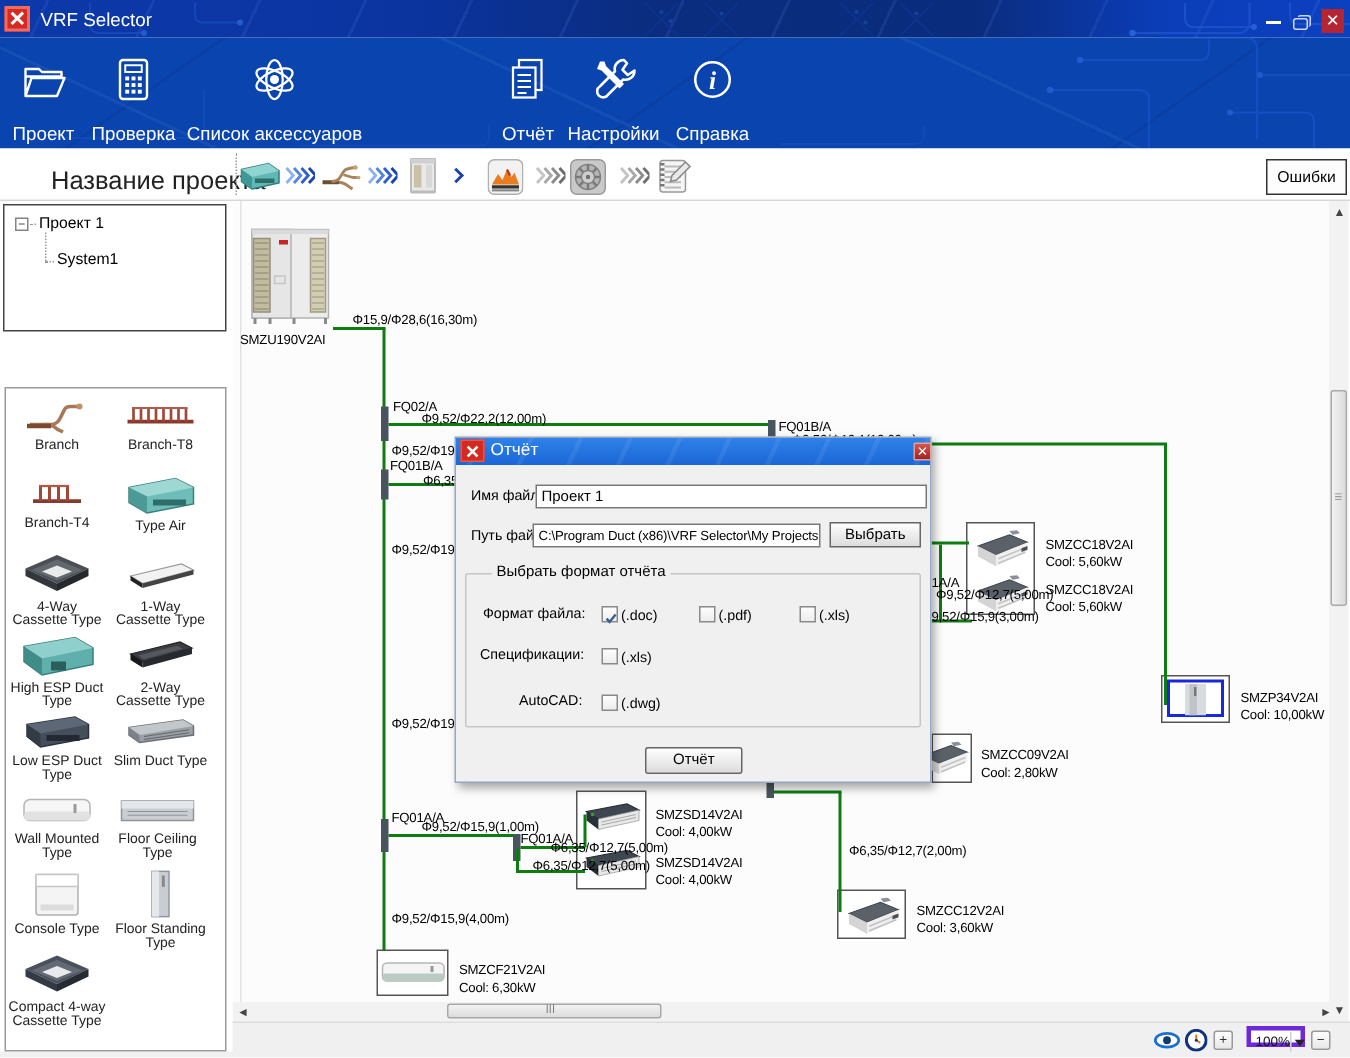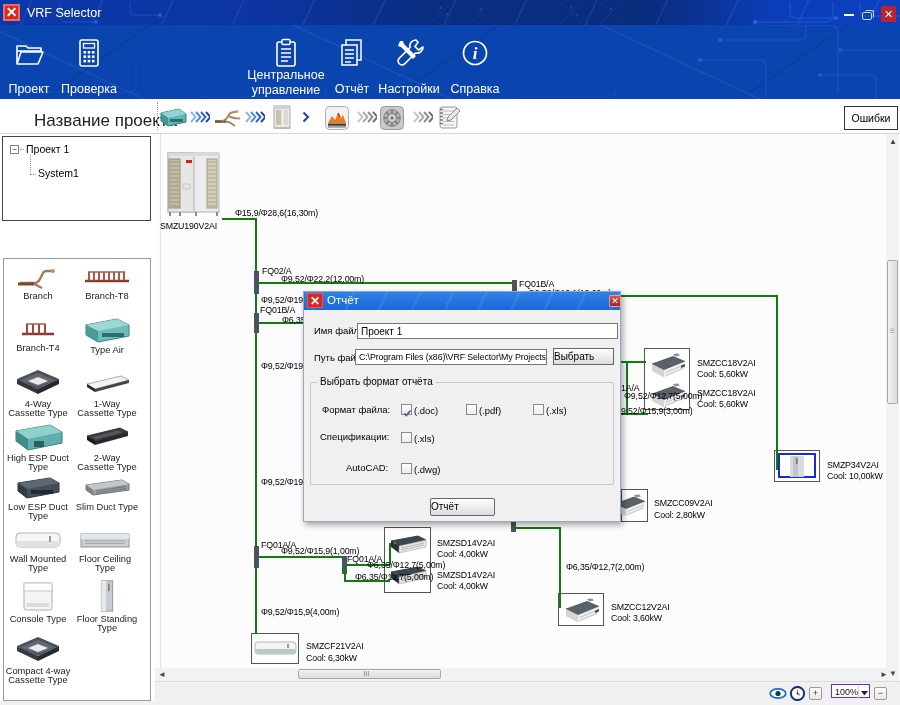--- a/index.html
+++ b/index.html
@@ -40,33 +40,33 @@
 .clabel{position:absolute;font-size:8.8px;color:#000;white-space:nowrap;line-height:1.15;z-index:3;letter-spacing:-0.15px}
 .ubox{position:absolute;border:1px solid #555;background:#fff;z-index:1}
 
 #vsb{left:886px;top:134px;width:13px;height:547px;background:#f2f2f2}
 #vsb .thumb{left:1px;top:126px;width:11px;height:144px;background:linear-gradient(90deg,#f2f2f2,#dcdcdc);border:1px solid #a8a8a8;border-radius:2px}
 #hsb{left:155px;top:668px;width:731px;height:13px;background:#f2f2f2}
 #hsb .thumb{left:143px;top:1px;width:143px;height:10px;background:linear-gradient(180deg,#f2f2f2,#dcdcdc);border:1px solid #a8a8a8;border-radius:2px}
 .sbarrow{position:absolute;font-size:8px;color:#444}
 #statusbar{left:0;top:681px;width:900px;height:24px;background:#f0f0f0;border-top:1px solid #dcdcdc}
 .sq{position:absolute;width:13px;height:13px;border:1px solid #9a9a9a;background:linear-gradient(180deg,#fdfdfd,#e8e8e8);font-size:9px;text-align:center;line-height:11px;color:#333;border-radius:2px}
-#zoombox{left:831px;top:2px;width:39px;height:14px;background:#fff;border:1px solid #6d28d9;font-size:9px;line-height:15px;padding-left:3px;color:#111}
+#zoombox{left:831px;top:2px;width:39px;height:14px;background:#fff;border:3px solid #6d28d9;font-size:9px;line-height:15px;padding-left:3px;color:#111}
 
 #dialog{left:303px;top:291px;width:318px;height:231px;background:#f0f0f0;border:1px solid #96a7c4;box-shadow:2px 3px 6px rgba(0,0,0,.35);z-index:50}
 #dtitle{left:0;top:0;width:100%;height:18px;background:repeating-linear-gradient(115deg,transparent 0 14px,rgba(255,255,255,.07) 14px 17px,transparent 17px 30px),linear-gradient(180deg,#2e82e8 0%,#1b66d6 100%)}
 #dlogo{left:3px;top:1px;width:16px;height:15px;background:#d42a20;border:1px solid #e8564e;color:#fff;text-align:center;font-weight:bold;font-size:12px;line-height:14px}
 #dtext{left:23px;top:2px;color:#fff;font-size:11.5px}
 #dclose{left:305px;top:3px;width:12px;height:12px;background:linear-gradient(180deg,#d4564e,#a22420);border:1px solid #e0a0a0;color:#fff;font-size:9px;text-align:center;line-height:11px;border-radius:1px}
 .dlbl{position:absolute;font-size:9.5px;color:#000}
 .dinput{position:absolute;background:#fff;border:1px solid #777;font-size:10px;line-height:13px;padding:1px 0 0 3px;white-space:nowrap;overflow:hidden}
-.dbtn{position:absolute;background:linear-gradient(180deg,#fefefe,#dcdcdc);border:1px solid #666;font-size:10px;text-align:left}
+.dbtn{position:absolute;background:linear-gradient(180deg,#fefefe,#dcdcdc);border:1px solid #666;font-size:10px;text-align:center}
 .cb{position:absolute;width:11px;height:11px;border:1px solid #8a8a8a;background:linear-gradient(180deg,#fdfdfd,#ededed)}
 #groupbox{left:6px;top:90px;width:304px;height:103px;border:1px solid #c6c6c6;border-radius:2px}
-#glegend{left:13px;top:84px;background:#f0f0f0;padding:0 3px;font-size:10px}
+#glegend{left:24px;top:84px;background:#f0f0f0;padding:0 3px;font-size:10px}
 </style></head>
 <body>
 <div id="titlebar" class="abs">
     <div class="pat abs"></div>
     <svg class="abs" style="left:0;top:0" width="900" height="25" viewBox="0 0 900 25">
   <g fill="none" stroke="#1d55cc" stroke-width="1.5" opacity=".8">
     <path d="M755 22 h70 q8 0 8-8 V2"></path>
         <path d="M790 2 v10 q0 6 6 6 h40"></path>
         <path d="M860 2 v8 q0 6 6 6 h34"></path>
   </g>
@@ -137,27 +137,30 @@
           <rect x="17.9" y="13" width="2.6" height="2.6"></rect>
           <rect x="9.5" y="17.4" width="2.6" height="2.6"></rect>
           <rect x="13.7" y="17.4" width="2.6" height="2.6"></rect>
           <rect x="17.9" y="17.4" width="2.6" height="2.6"></rect>
           <rect x="9.5" y="21.8" width="2.6" height="2.6"></rect>
           <rect x="13.7" y="21.8" width="2.6" height="2.6"></rect>
           <rect x="17.9" y="21.8" width="2.6" height="2.6"></rect>
         </g>
       </svg>
     <div class="lbl">Проверка</div></div>
-  <div class="titem abs" style="left:246px;top:0px;width:80px">
-    <svg width="30" height="30" viewBox="0 0 30 30">
-        <rect x="6" y="4" width="18" height="24" rx="2" fill="none" stroke="#fff" stroke-width="1.6"></rect>
-        <rect x="11" y="1.5" width="8" height="5" rx="1" fill="#0a44ae" stroke="#fff" stroke-width="1.4"></rect>
-        <path d="M10 11 h10 M10 15 h10 M10 19 h10 M10 23 h7" stroke="#fff" stroke-width="1.4"></path>
-      </svg>
-    <div class="lbl" style="line-height:1.15;bottom:2px">Центральное<br>управление</div></div>
+  <div class="titem abs" style="left:122px;top:0px;width:122px">
+    <svg width="32" height="30" viewBox="0 0 32 30">
+        <g fill="none" stroke="#fff" stroke-width="1.5">
+          <ellipse cx="16" cy="15" rx="13" ry="5.5" transform="rotate(25 16 15)"></ellipse>
+          <ellipse cx="16" cy="15" rx="13" ry="5.5" transform="rotate(-25 16 15)"></ellipse>
+          <ellipse cx="16" cy="15" rx="5.5" ry="13" transform="rotate(0 16 15)"></ellipse>
+        </g>
+        <circle cx="16" cy="15" r="3" fill="#fff"></circle>
+      </svg>
+    <div class="lbl">Список аксессуаров</div></div>
   <div class="titem abs" style="left:328px;top:0px;width:48px">
     <svg width="30" height="30" viewBox="0 0 30 30">
         <rect x="9" y="2" width="15" height="20" fill="none" stroke="#fff" stroke-width="1.5"></rect>
         <rect x="5" y="7" width="15" height="20" fill="#0a44ae" stroke="#fff" stroke-width="1.5"></rect>
         <path d="M8 12 h9 M8 16 h9 M8 20 h9 M8 24 h6" stroke="#fff" stroke-width="1.3"></path>
       </svg>
     <div class="lbl">Отчёт</div></div>
   <div class="titem abs" style="left:378px;top:0px;width:62px">
     <svg width="32" height="30" viewBox="0 0 32 30">
         <path d="M7 3 l3 0 1 3 12 12 -3 3 -12-12 -3-1 z" fill="#fff"></path>
@@ -553,21 +556,21 @@
   <div class="sq" style="left:874px;top:5px">−</div>
 </div>
 <div id="dialog" class="abs">
   <div id="dtitle" class="abs"></div>
   <div id="dlogo" class="abs">✕</div>
   <div id="dtext" class="abs">Отчёт</div>
   <div id="dclose" class="abs">✕</div>
   <div class="dlbl" style="left:10px;top:33px">Имя файл</div>
   <div class="dinput" style="left:53px;top:31px;width:261px;height:16px">Проект 1</div>
   <div class="dlbl" style="left:10px;top:60px">Путь файл</div>
-  <div class="dinput" style="left:51px;top:57px;width:192px;height:16px;font-size:8.8px;letter-spacing:-0.1px">C:\Program Files (x86)\VRF Selector\My Projects</div>
+  <div class="dinput" style="left:51px;top:57px;width:192px;height:16px;font-size:8.8px;letter-spacing:-0.1px">C:\Program Duct (x86)\VRF Selector\My Projects</div>
   <div class="dbtn" style="left:249px;top:56px;width:61px;height:17px;line-height:15px">Выбрать</div>
   <div id="groupbox" class="abs"></div>
   <div id="glegend" class="abs">Выбрать формат отчёта</div>
   <div class="dlbl" style="left:18px;top:112px">Формат файла:</div>
   <div class="cb" style="left:97px;top:112px"><svg width="11" height="11" viewBox="0 0 11 11">
         <path d="M2.4 5.4 L4.4 7.6 L8.4 2.6" fill="none" stroke="#3a5f96" stroke-width="1.6"></path>
       </svg></div>
   <div class="dlbl" style="left:110px;top:113px">(.doc)</div>
   <div class="cb" style="left:162px;top:112px"></div>
   <div class="dlbl" style="left:175px;top:113px">(.pdf)</div>

